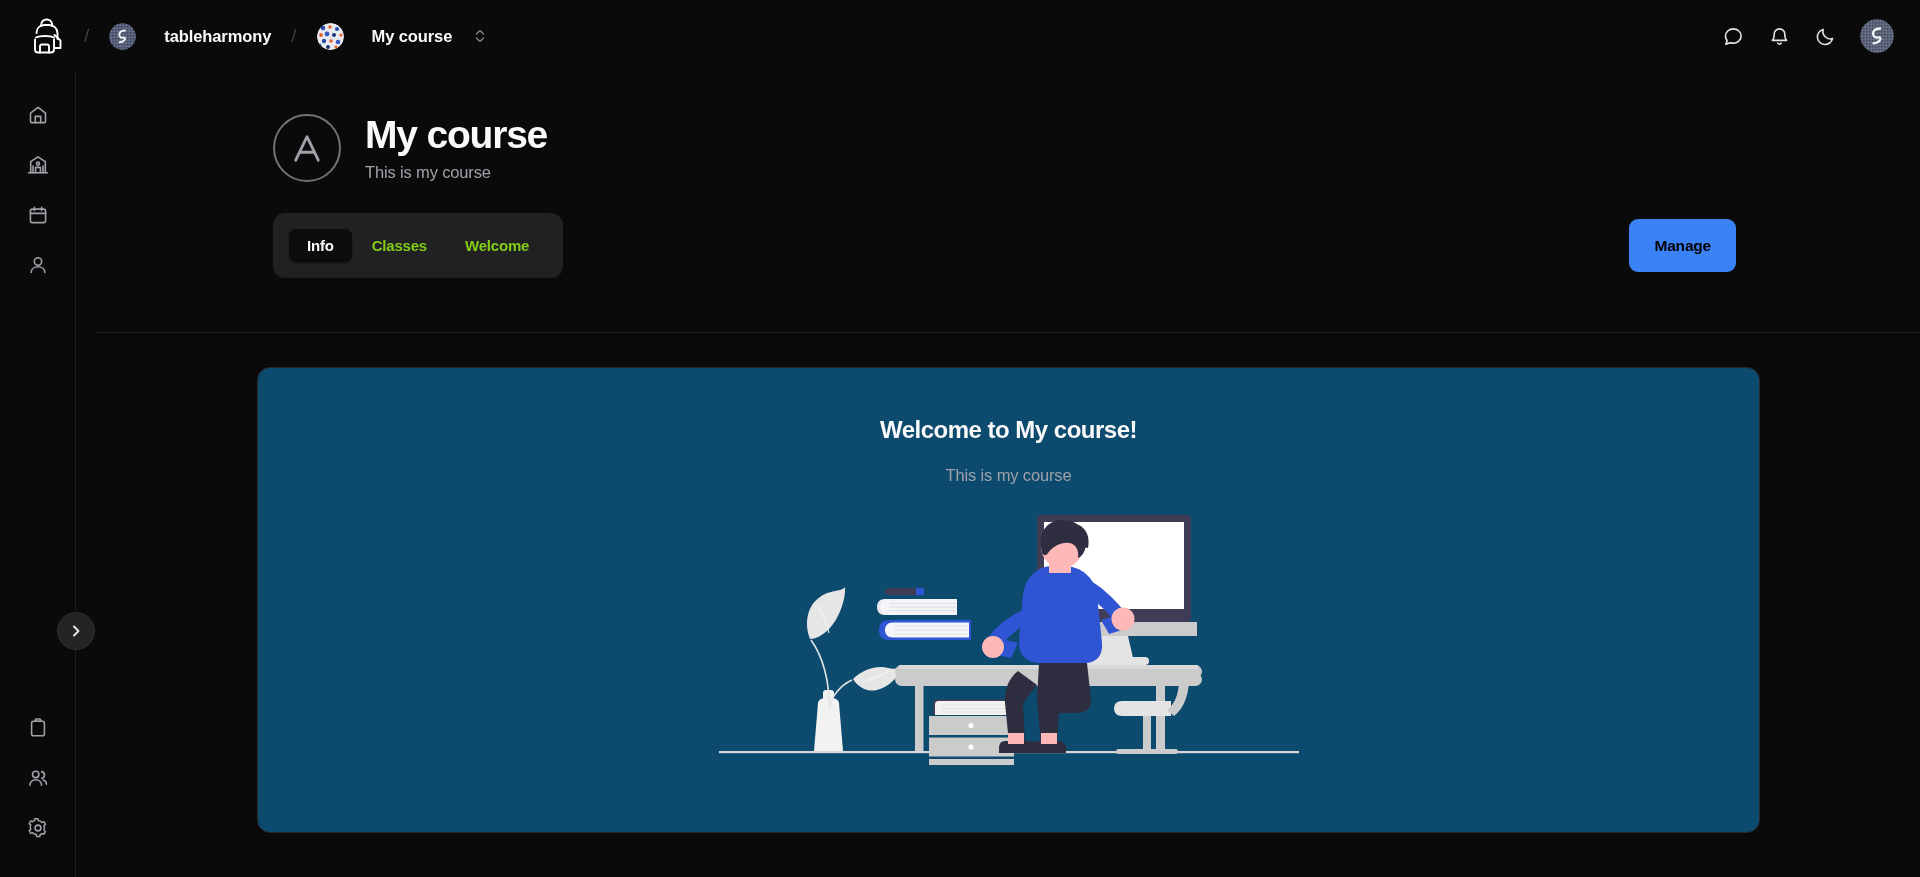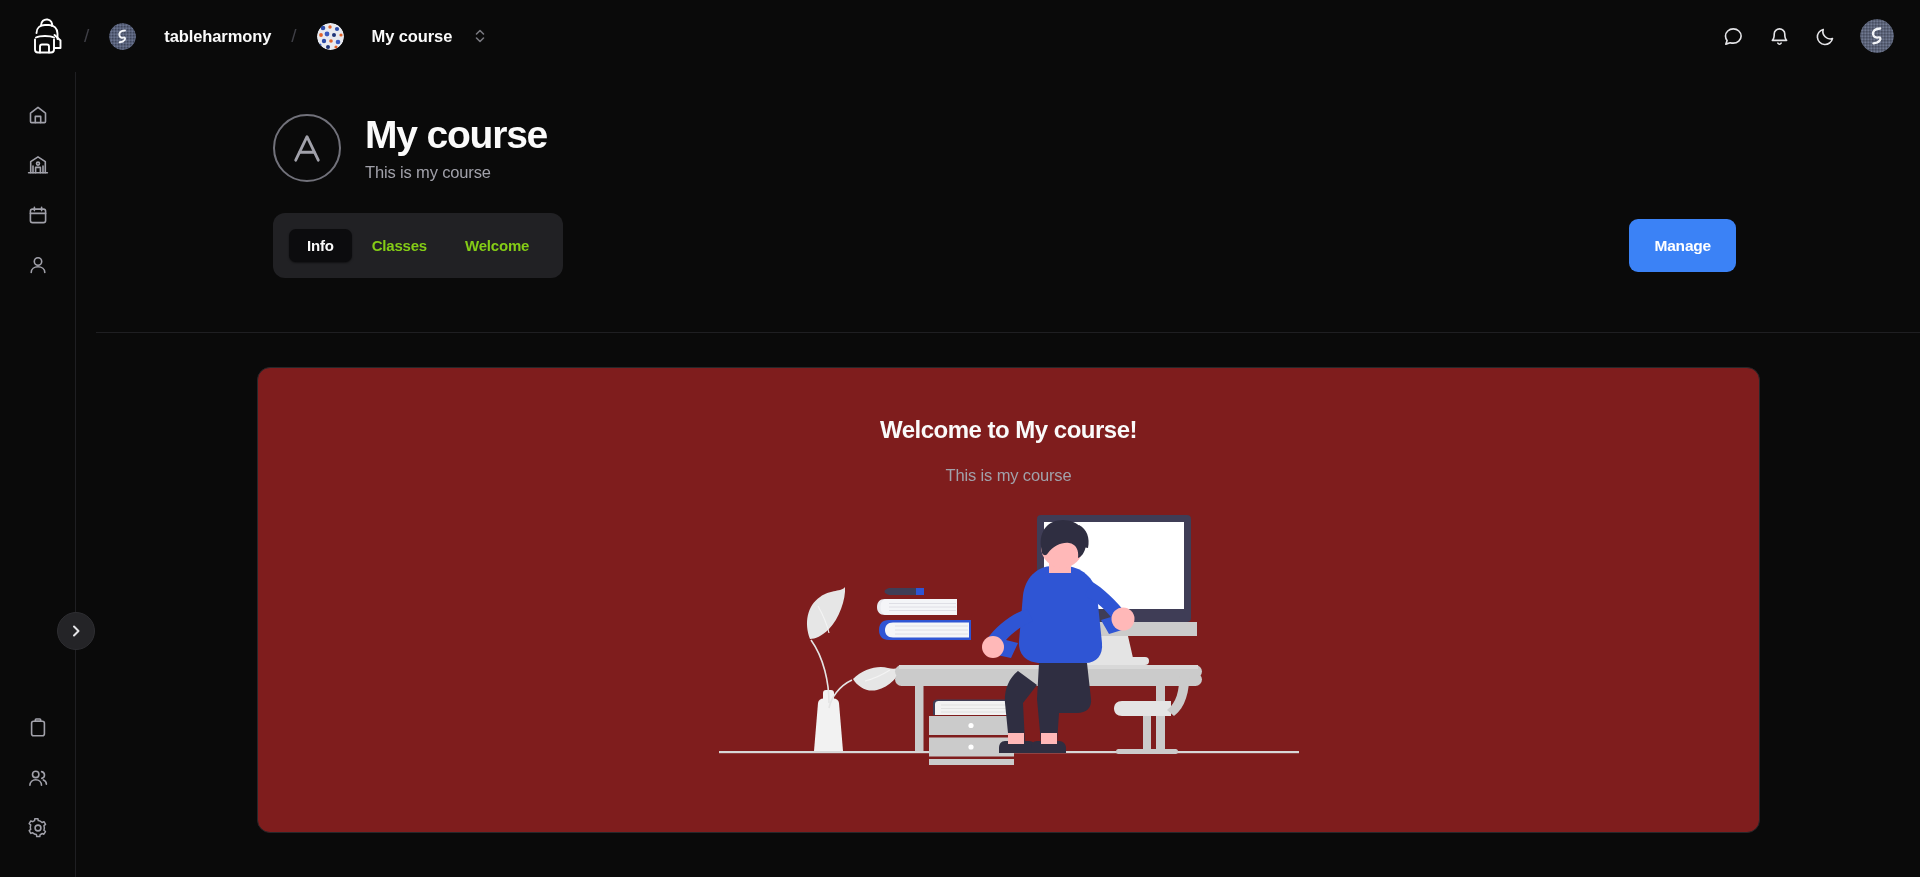--- a/index.html
+++ b/index.html
@@ -235,21 +235,21 @@
     background: #0c0c0e;
     color: #fafafa;
     box-shadow: 0 1px 2px rgba(0,0,0,0.5);
   }
 
   .manage-btn {
     height: 53px;
     padding: 0 25px;
     border-radius: 9px;
     background: #3b82f6;
-    color: #ffffff;
+    color: #000000;
     font-size: 15.5px;
     font-weight: 700;
     letter-spacing: -0.2px;
     border: none;
     cursor: pointer;
     display: flex;
     align-items: center;
     font-family: "Liberation Sans", sans-serif;
   }
 
@@ -264,21 +264,21 @@
 
   
   .content-card {
     position: absolute;
     left: 181px;
     top: 295px;
     width: 1503px;
     height: 466px;
     border: 1px solid #27272a;
     border-radius: 13px;
-    background: #7f1d1d;
+    background: #0c4a6e;
     display: flex;
     flex-direction: column;
     align-items: center;
     padding-top: 48px;
     overflow: hidden;
   }
 
   .welcome-title {
     font-size: 24px;
     font-weight: 800;

